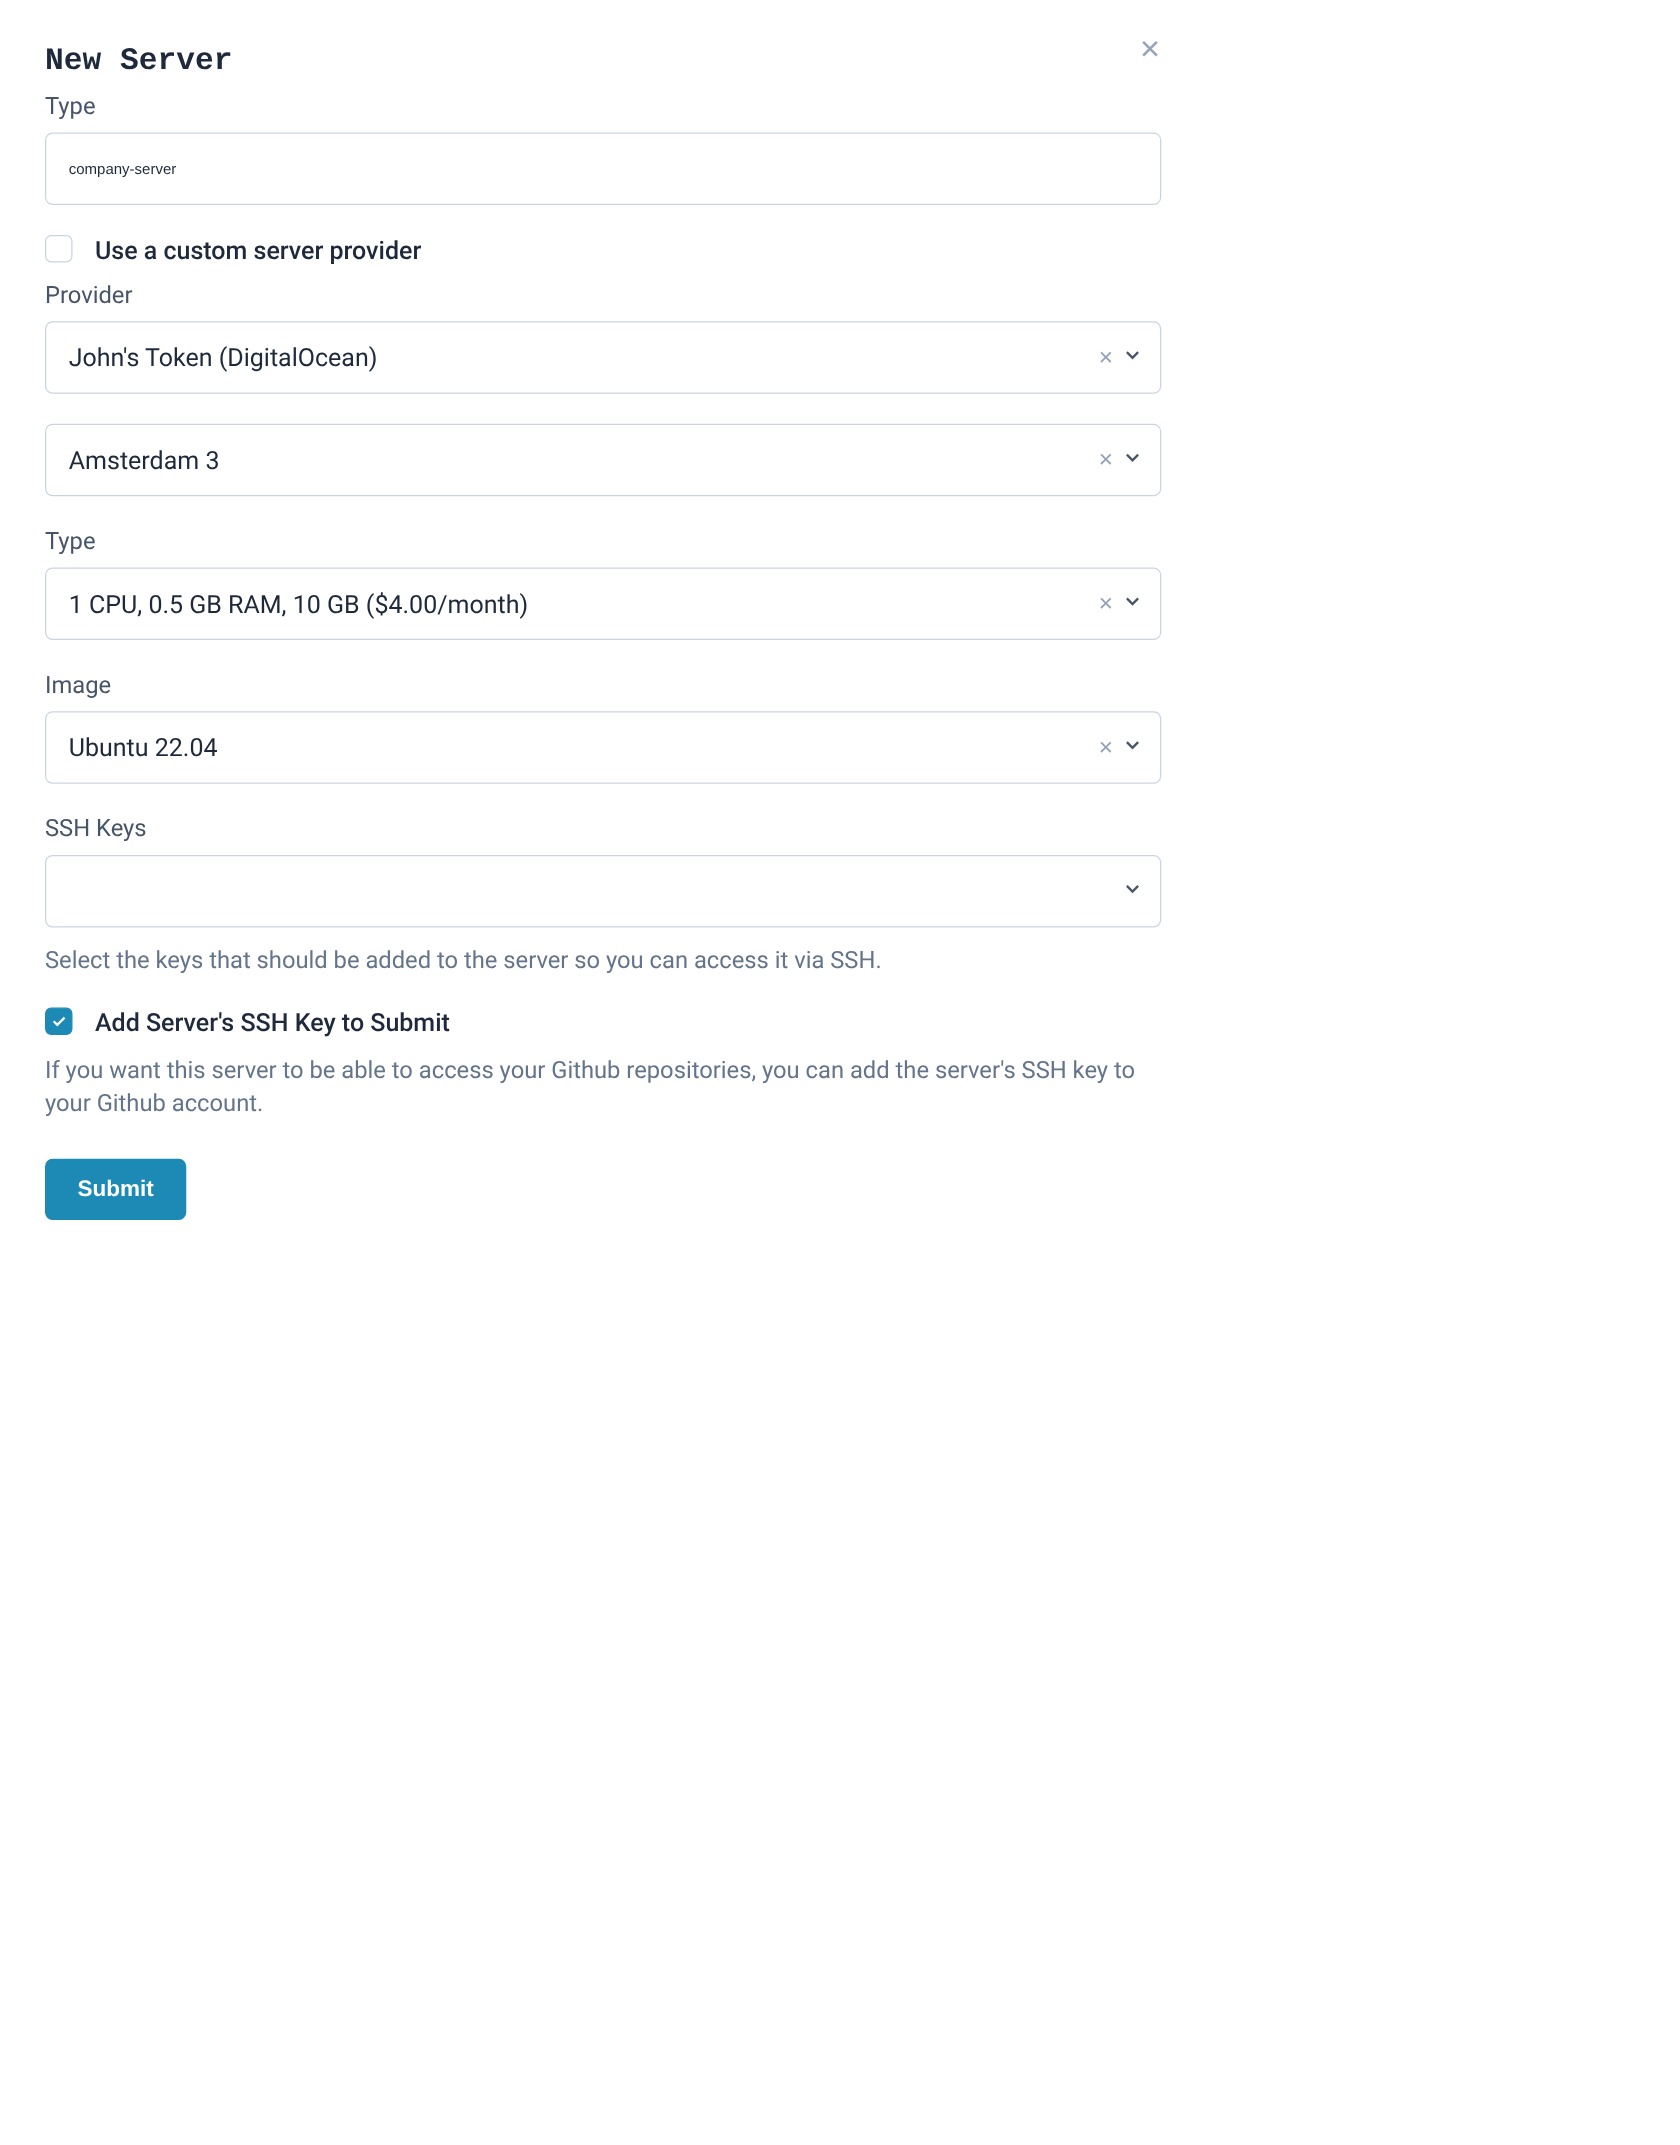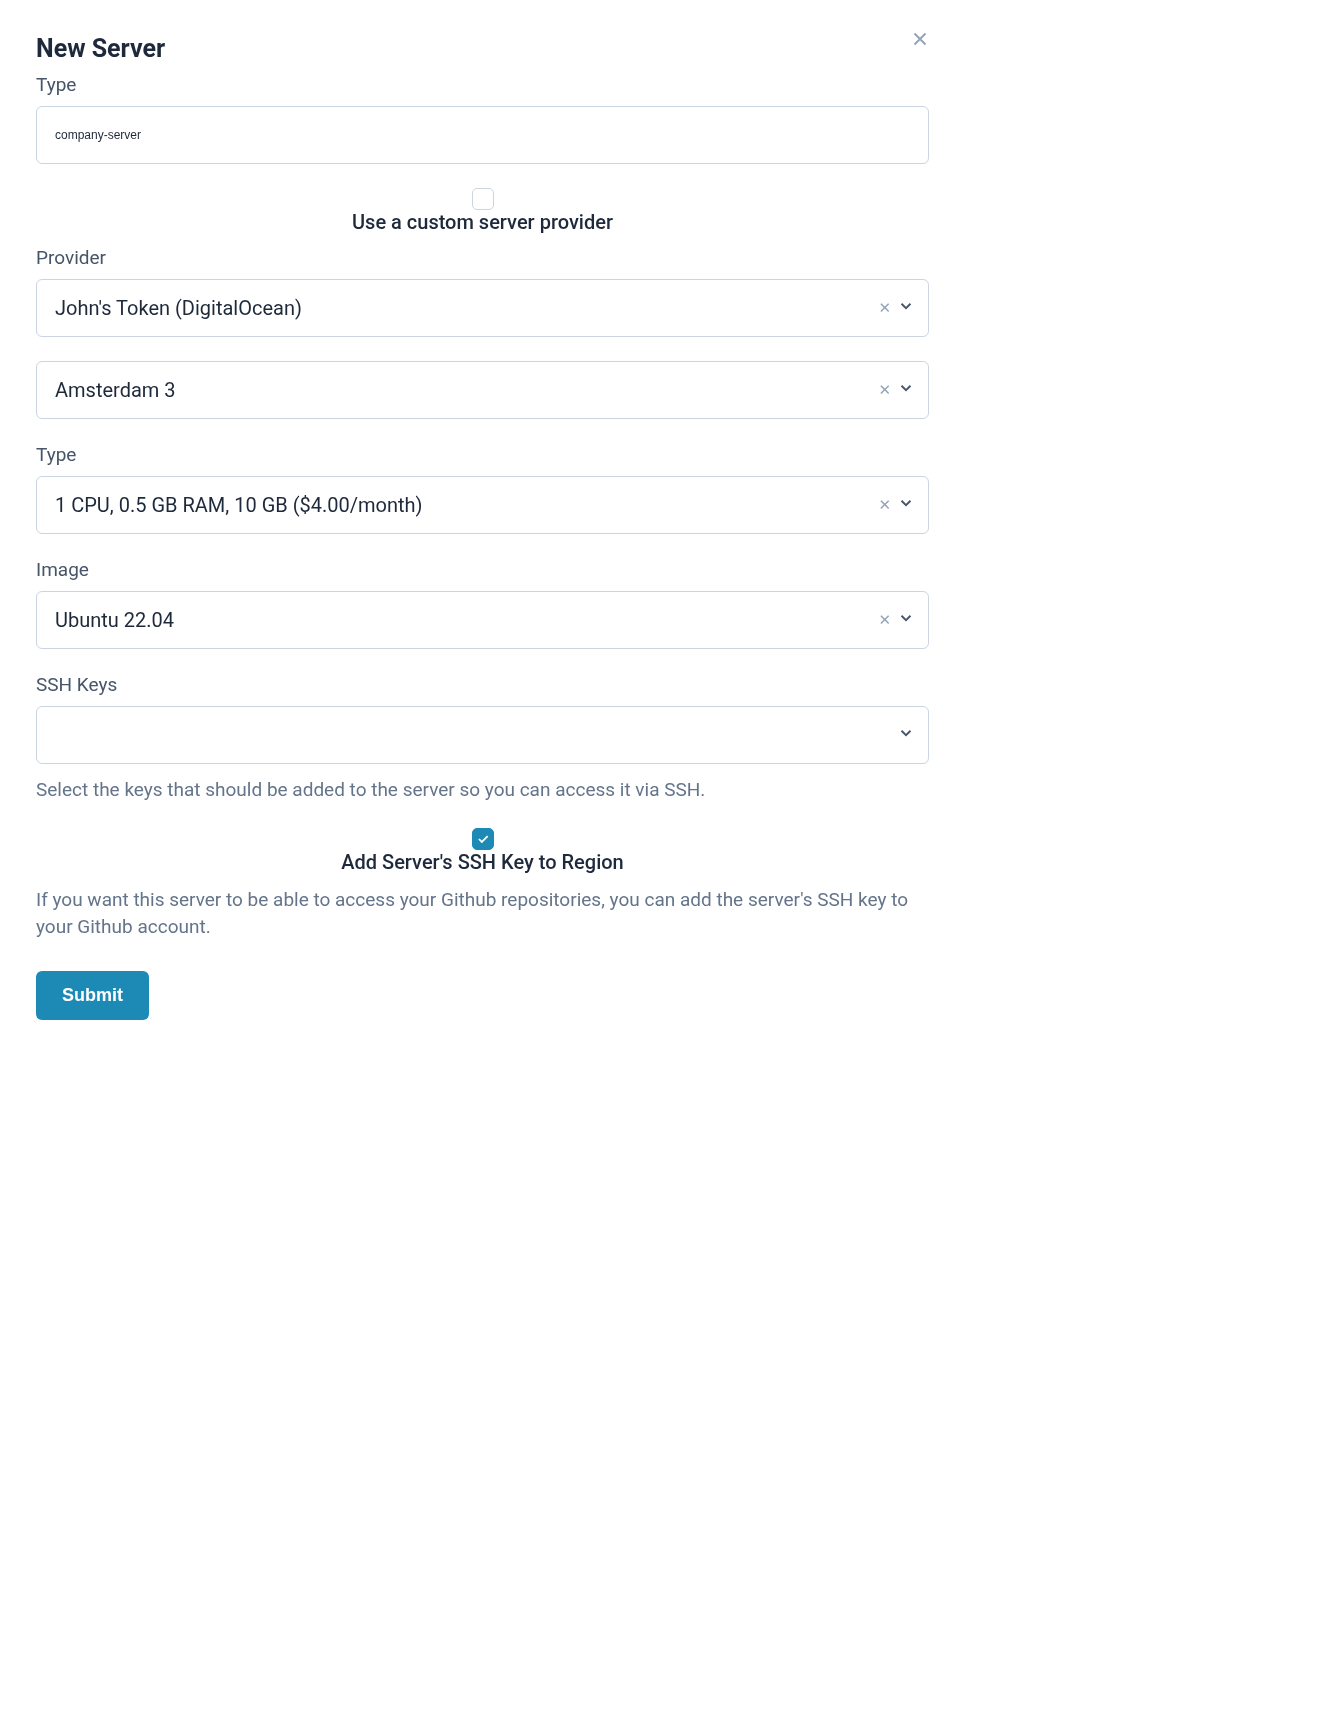--- a/index.html
+++ b/index.html
@@ -33,20 +33,21 @@
     width: 22px;
     height: 22px;
     stroke: currentColor;
     stroke-width: 2.2;
   }
   .title {
     font-size: 25px;
     font-weight: 700;
     color: #1e293b;
     margin-bottom: 10px;
+    font-family: Liberation Mono, monospace;
   }
   .subtitle {
     font-size: 19px;
     color: #64748b;
     margin-bottom: 30px;
   }
   .form-group {
     margin-bottom: 24px;
   }
   .label {
@@ -103,24 +104,22 @@
     padding: 2px;
   }
   .select-chev svg {
     width: 18px;
     height: 18px;
     stroke: #475569;
     stroke-width: 2.5;
   }
   .checkbox-row {
     display: flex;
-    align-items: center;
-    gap: 0;
+    gap: 18px;
     margin-bottom: 12px;
-    flex-direction: column;
   }
   .checkbox {
     width: 22px;
     height: 22px;
     border: 1.5px solid #cbd5e1;
     border-radius: 5px;
     background: #fff;
     display: flex;
     align-items: center;
     justify-content: center;
@@ -263,20 +262,20 @@
   </div>
   <p class="help-text">Select the keys that should be added to the server so you can access it via SSH.</p>
 
   
   <div class="checkbox-row">
     <div class="checkbox checked">
       <svg viewBox="0 0 24 24" fill="none">
           <path d="M5 12l5 5L20 7"></path>
         </svg>
     </div>
-    <span class="checkbox-label">Add Server's SSH Key to Region</span>
+    <span class="checkbox-label">Add Server's SSH Key to Submit</span>
   </div>
   <p class="help-text" style="margin-bottom:30px">If you want this server to be able to access your Github repositories, you can add the server's SSH key to your Github account.</p>
 
   
   <button class="submit-btn">Submit</button>
 
 </div>
 
 </body></html>

